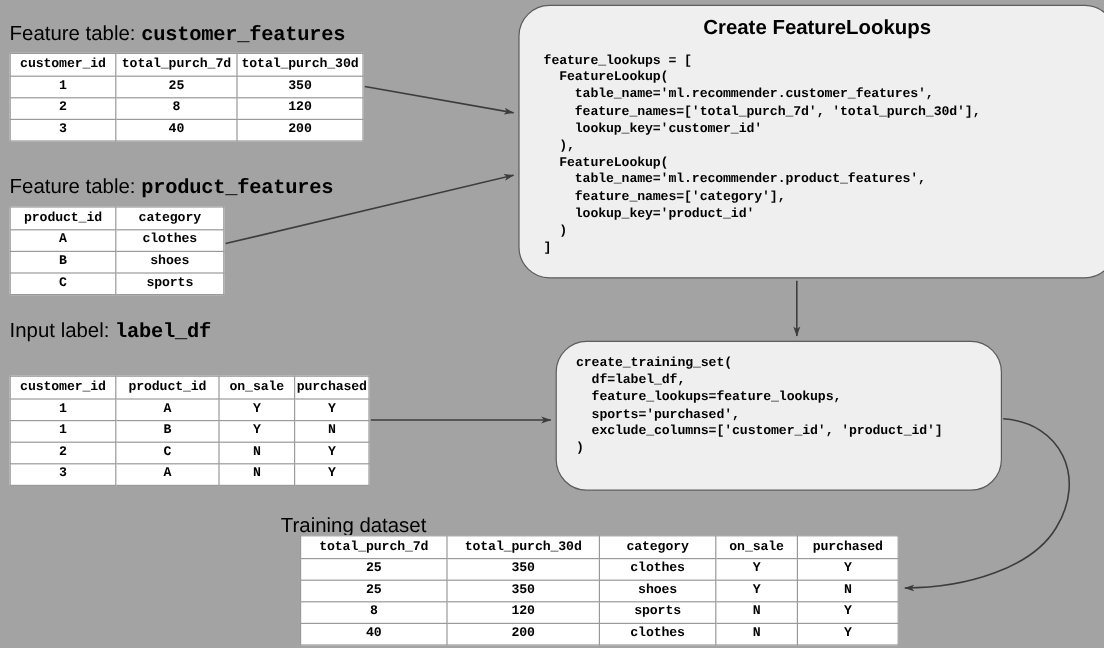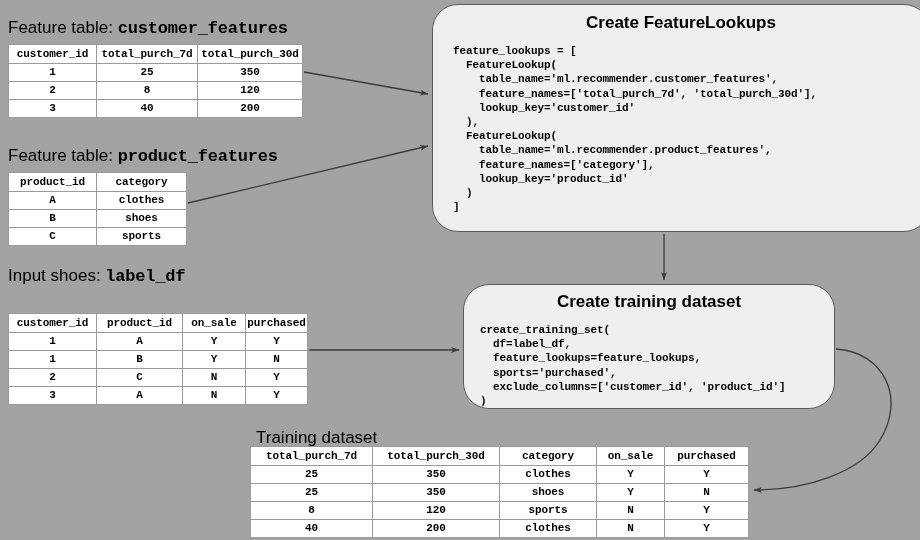--- a/index.html
+++ b/index.html
@@ -151,21 +151,21 @@
         <td>shoes</td>
       </tr>
       <tr>
         <td>C</td>
         <td>sports</td>
       </tr>
     </tbody>
   </table>
 
   <div class="caption" style="left:8px; top:265px;">
-    <span>Input shoes: </span><span class="mono">label_df</span>
+    <span>Input label: </span><span class="mono">label_df</span>
   </div>
 
   <table class="dtable" id="tbl-label-df" style="left:8px; top:313px; width:299px;">
     <colgroup>
         <col style="width:88px">
         <col style="width:86px">
         <col style="width:63px">
         <col style="width:62px">
       </colgroup>
     <thead>
@@ -214,30 +214,29 @@
   ),
   FeatureLookup(
     table_name='ml.recommender.product_features',
     feature_names=['category'],
     lookup_key='product_id'
   )
 ]</pre>
   </div>
 
   <div class="procbox" id="box-training-set" style="left:463px; top:284px; width:372px; height:125px;">
-    <div class="boxtitle" style="margin-top:7px;">Create training dataset</div>
     <pre class="code" style="margin-top:11px; margin-left:16px;">create_training_set(
   df=label_df,
   feature_lookups=feature_lookups,
   sports='purchased',
   exclude_columns=['customer_id', 'product_id']
 )</pre>
   </div>
 
-  <div class="caption" style="left:256px; top:427px;">Training dataset</div>
+  <div class="caption" style="left:234px; top:427px;">Training dataset</div>
 
   <table class="dtable" id="tbl-training-dataset" style="left:250px; top:446px; width:498px;">
     <colgroup>
         <col style="width:122px">
         <col style="width:127px">
         <col style="width:97px">
         <col style="width:68px">
         <col style="width:84px">
       </colgroup>
     <thead>

